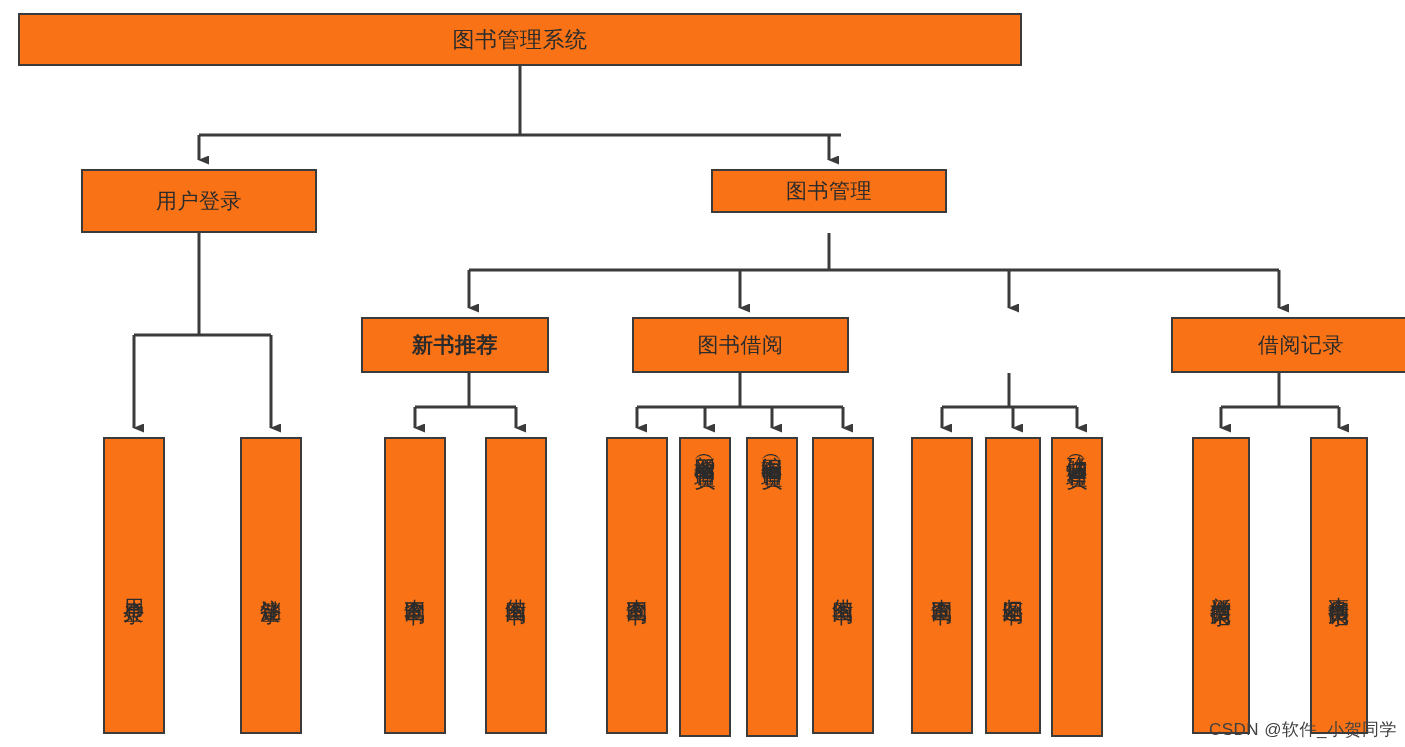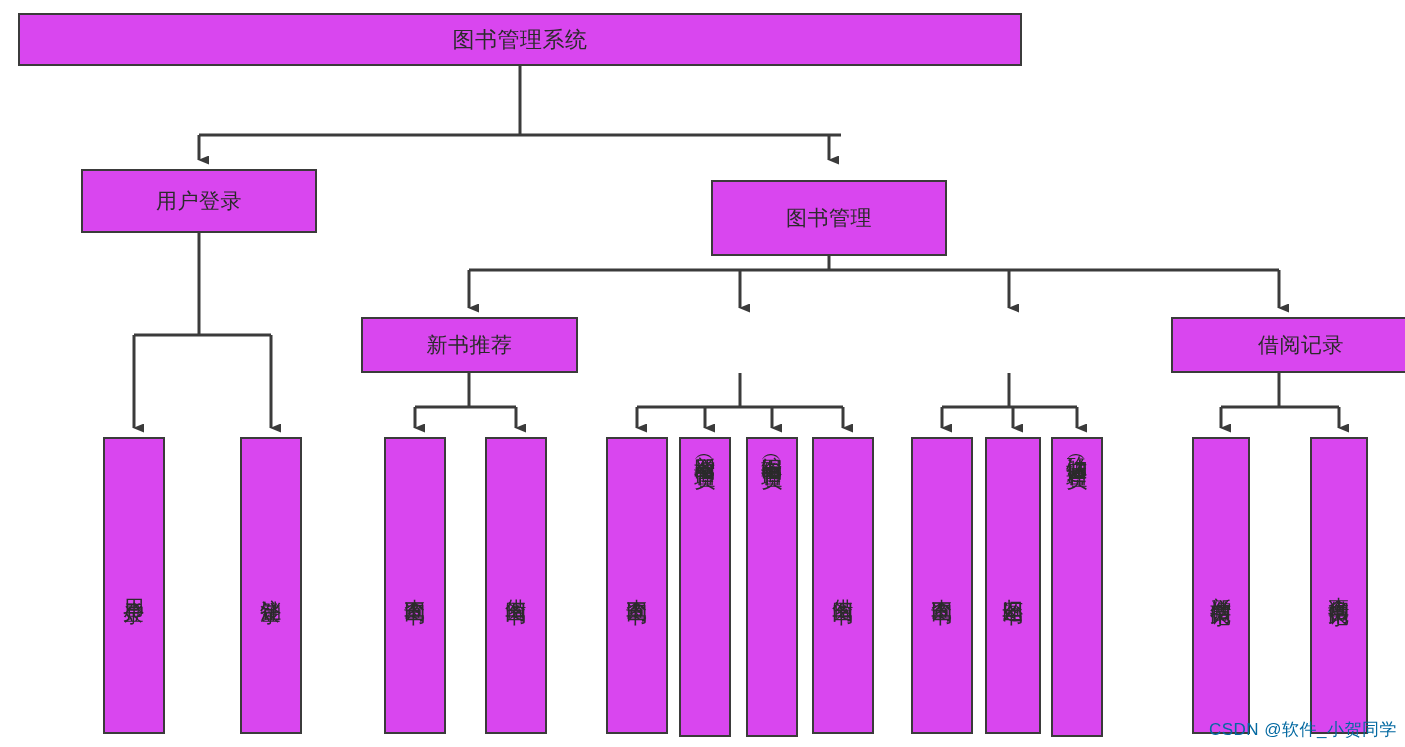--- a/index.html
+++ b/index.html
@@ -18,21 +18,21 @@
     position: absolute;
     left: 0;
     top: 0;
     width: 1405px;
     height: 747px;
   }
   .node-box {
     position: absolute;
     box-sizing: border-box;
     border: 2px solid #3b3b3b;
-    background: #d946ef;
+    background: #f97316;
     display: flex;
     align-items: center;
     justify-content: center;
     color: #2b2b2b;
   }
   .node-label {
     display: block;
     text-align: center;
     line-height: 1.08;
     letter-spacing: 0.5px;
@@ -71,21 +71,21 @@
     top: 0;
     width: 1405px;
     height: 747px;
     pointer-events: none;
   }
   .watermark {
     position: absolute;
     right: 8px;
     bottom: 6px;
     font-size: 17px;
-    color: #0369a1;
+    color: #404040;
     letter-spacing: 0.5px;
     white-space: nowrap;
   }
 </style>
 </head>
 <body>
 
 <div id="diagram-root">
 
   <svg class="connector-layer" viewBox="0 0 1405 747" width="1405" height="747" xmlns="http://www.w3.org/2000/svg">
@@ -138,26 +138,29 @@
     </g>
   </svg>
 
   <div class="node-box node-h node-root" style="left:18px; top:13px; width:1004px; height:53px;">
     <span class="node-label">图书管理系统</span>
   </div>
 
   <div class="node-box node-h" style="left:81px; top:169px; width:236px; height:64px;">
     <span class="node-label">用户登录</span>
   </div>
-  <div class="node-box node-h" style="left:711px; top:180px; width:236px; height:76px;">
+  <div class="node-box node-h" style="left:711px; top:169px; width:236px; height:44px;">
     <span class="node-label">图书管理</span>
   </div>
 
-  <div class="node-box node-h" style="left:361px; top:317px; width:217px; height:56px;">
+  <div class="node-box node-h" style="left:361px; top:317px; width:188px; height:56px;font-weight:bold;">
     <span class="node-label">新书推荐</span>
+  </div>
+  <div class="node-box node-h" style="left:632px; top:317px; width:217px; height:56px;">
+    <span class="node-label">图书借阅</span>
   </div>
   <div class="node-box node-h" style="left:1171px; top:317px; width:260px; height:56px;">
     <span class="node-label">借阅记录</span>
   </div>
 
   <div class="node-box node-v align-mid" style="left:103px; top:437px; width:62px; height:297px;">
     <span class="node-label">用户登录</span>
   </div>
   <div class="node-box node-v align-mid" style="left:240px; top:437px; width:62px; height:297px;">
     <span class="node-label">注销登录</span>

